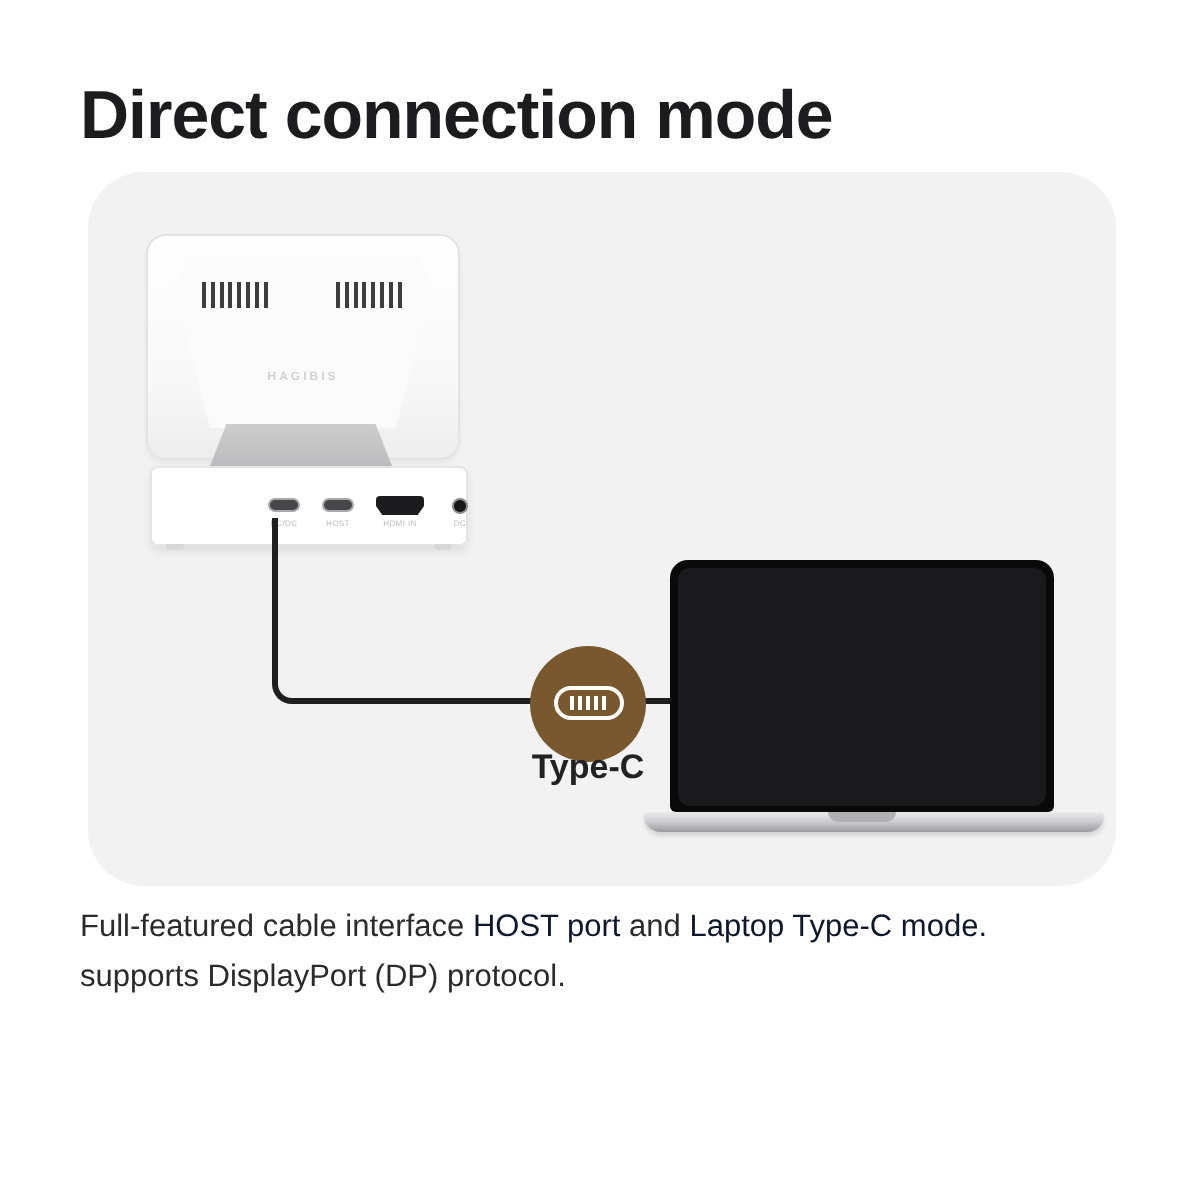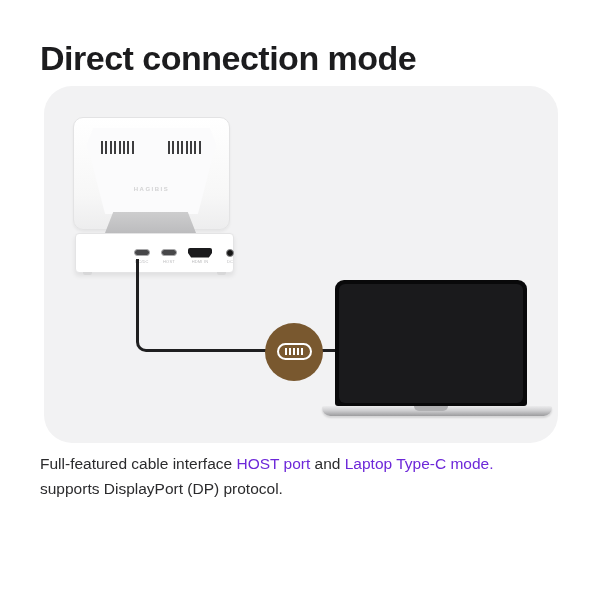--- a/index.html
+++ b/index.html
@@ -110,21 +110,21 @@
   }
   .laptop-notch{
     position:absolute;left:92px;top:0;width:34px;height:4.5px;
     background:#b0b0b2;border-radius:0 0 5px 5px;
   }
   
   .desc{
     position:absolute;left:40px;top:452px;width:520px;
     font-size:15.5px;line-height:24.5px;color:#2b2b2d;
   }
-  .desc .accent{color:#6d28d9;}
+  .desc .accent{color:#0f172a;}
   .jline{text-align:justify;text-align-last:justify;}
   .para2{margin-top:13px;}
 </style>
 </head>
 <body>
 
 <div class="title">Direct connection mode</div>
 
 <div class="panel">
 
@@ -160,20 +160,21 @@
 
   <div class="badge">
     <div class="usbc-glyph">
       <i></i>
         <i></i>
         <i></i>
         <i></i>
         <i></i>
     </div>
   </div>
+  <div class="badge-label">Type-C</div>
 
 </div>
 
 <div class="desc">
   <div>
     <span>Full-featured cable interface </span><span class="accent">HOST port</span><span> and </span><span class="accent">Laptop Type-C mode.</span>
   </div>
   <div>supports DisplayPort (DP) protocol.</div>
 </div>
 

